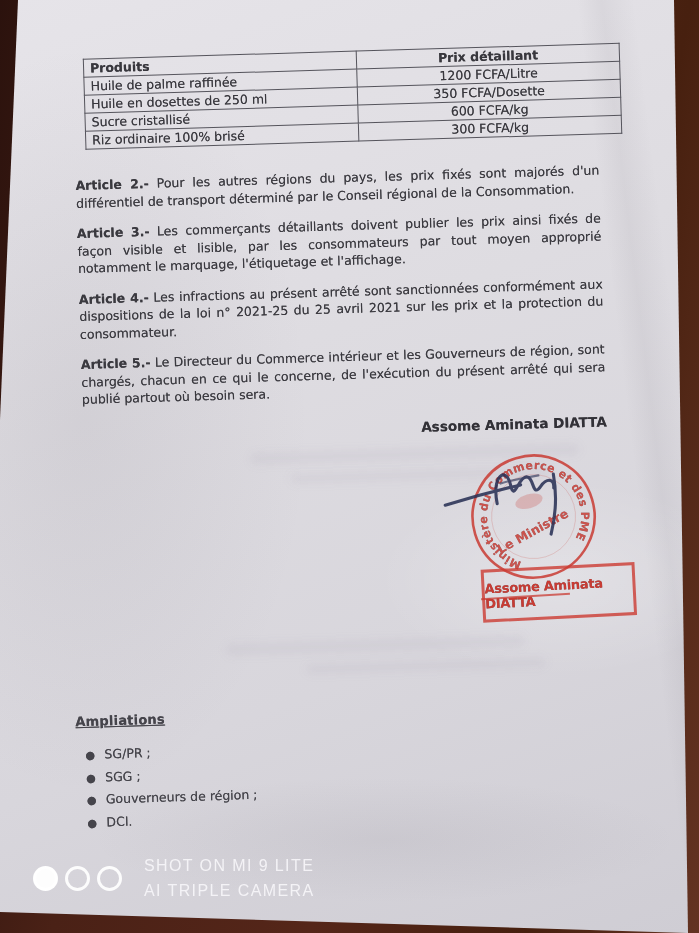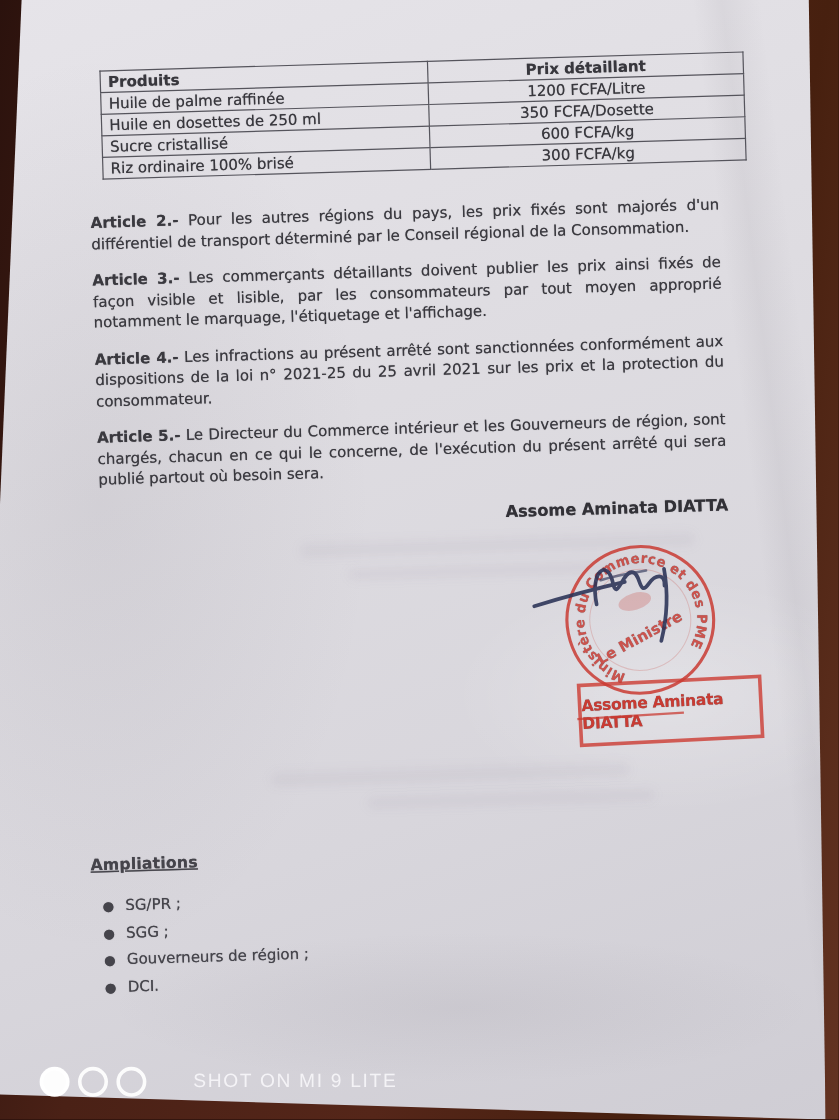--- a/index.html
+++ b/index.html
@@ -89,23 +89,22 @@
   
   .ampliations{position:absolute;left:68px;top:706px;font-size:12.5px;color:#45444b;}
   .amp-heading{font-weight:bold;font-size:13px;text-decoration:underline;letter-spacing:.2px;}
   .amp-list{list-style:none;margin:19px 0 0 0;padding:0 0 0 28px;}
   .amp-list li{position:relative;margin-bottom:9.5px;line-height:13px;}
   .amp-list li .bullet{position:absolute;left:-19px;top:1px;font-size:11px;}
 
   
   .watermark{
     position:absolute;left:33px;top:853px;z-index:50;
-    display:flex;align-items:center;gap:39px;
+    display:flex;align-items:center;gap:22px;
     color:rgba(247,246,250,.9);
-    margin-top:36px;
   }
   .wm-dots{display:flex;gap:7px;align-items:center;}
   .wm-dot{width:19px;height:19px;border-radius:50%;border:3px solid rgba(255,255,255,.92);}
   .wm-dot.filled{background:rgba(255,255,255,.95);}
   .wm-text{font-family:"Liberation Sans",sans-serif;font-size:16px;line-height:25px;letter-spacing:1.4px;}
 </style>
 </head>
 <body>
 
 <div class="scene">
@@ -210,15 +209,16 @@
   </div>
 
   <div class="watermark">
     <div class="wm-dots">
       <div class="wm-dot filled"></div>
       <div class="wm-dot"></div>
       <div class="wm-dot"></div>
     </div>
     <div class="wm-text">
       <div>SHOT ON MI 9 LITE</div>
+      <div>AI TRIPLE CAMERA</div>
     </div>
   </div>
 </div>
 
 </body></html>

